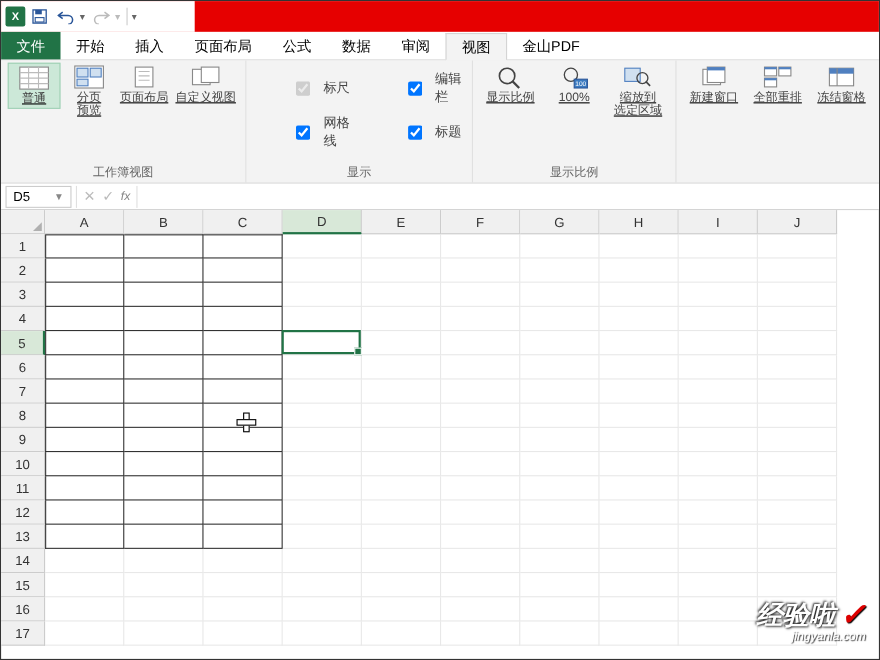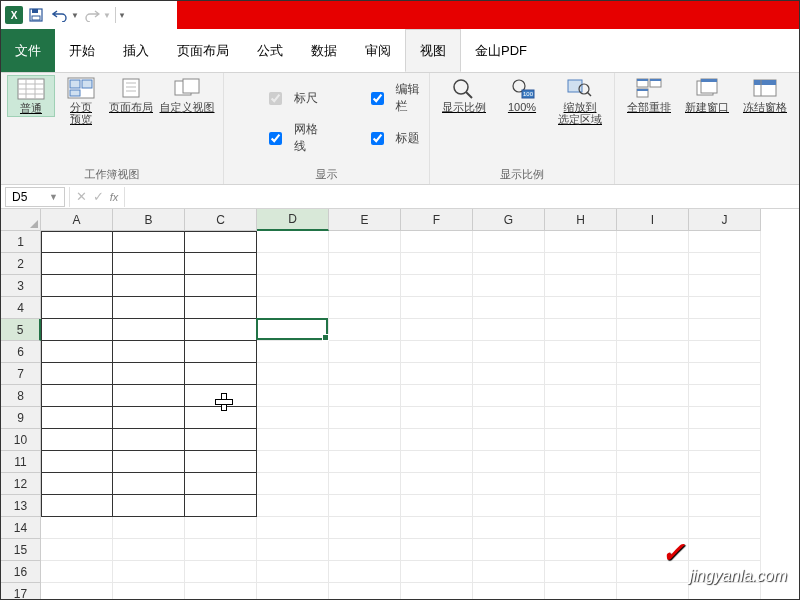--- a/index.html
+++ b/index.html
@@ -5,21 +5,21 @@
 * { margin: 0; padding: 0; box-sizing: border-box; font-family: "Microsoft YaHei", "SimSun", sans-serif; user-select: none; }
 body { width: 800px; height: 600px; background: #fff; overflow: hidden; position: relative; border: 1px solid #333; }
 
 .titlebar { height: 28px; background: #e60000; display: flex; align-items: flex-start; }
 .titlebar-left { width: 176px; height: 100%; background: #fff; display: flex; align-items: center; padding: 0 4px; gap: 2px; }
 .excel-icon { width: 18px; height: 18px; background: #217346; color: #fff; font-size: 10px; font-weight: bold; display: flex; align-items: center; justify-content: center; border-radius: 2px; }
 .qat-btn { width: 22px; height: 22px; display: flex; align-items: center; justify-content: center; color: #444; font-size: 14px; }
 .qat-btn.disabled { color: #bbb; }
 .qat-sep { width: 1px; height: 16px; background: #ccc; margin: 0 2px; }
 
-.tabs { height: 44px; background: #fff; display: flex; border-bottom: 1px solid #d4d4d4; }
+.tabs { height: 26px; background: #fff; display: flex; border-bottom: 1px solid #d4d4d4; align-items: flex-end; }
 .tab { padding: 0 14px; height: 100%; display: flex; align-items: center; font-size: 13px; color: #000000; cursor: pointer; }
 .tab.file { background: #217346; color: #fff; }
 .tab.active { background: #f3f3f3; border: 1px solid #d4d4d4; border-bottom: 1px solid #f3f3f3; margin-bottom: -1px; }
 
 .ribbon { height: 112px; background: #f3f3f3; display: flex; border-bottom: 1px solid #d4d4d4; }
 .group { display: flex; flex-direction: column; height: 100%; border-right: 1px solid #e0e0e0; padding: 2px 6px 0; }
 .group-content { flex: 1; display: flex; align-items: flex-start; gap: 2px; }
 .group-label { text-align: center; font-size: 11px; color: #666; padding: 2px 0; }
 .big-btn { display: flex; flex-direction: column; align-items: center; width: 48px; padding: 2px; cursor: pointer; gap: 2px; text-decoration: underline; }
 .big-btn.active { background: #cce8d8; border: 1px solid #9fd0b5; }
@@ -57,21 +57,21 @@
 .active-cell::after { content: ""; position: absolute; right: -3px; bottom: -3px; width: 5px; height: 5px; background: #217346; border: 1px solid #fff; }
 
 .cursor-plus { position: absolute; width: 16px; height: 16px; z-index: 10; pointer-events: none; }
 .cursor-plus::before, .cursor-plus::after { content: ""; position: absolute; background: #fff; border: 1px solid #000; }
 .cursor-plus::before { left: 6px; top: 0; width: 4px; height: 16px; }
 .cursor-plus::after { left: 0; top: 6px; width: 16px; height: 4px; }
 
 .watermark { position: absolute; right: 12px; bottom: 14px; color: #fff; }
 .wm-main { font-size: 24px; font-weight: bold; font-style: italic; text-shadow: 1px 1px 2px rgba(0,0,0,0.8), -1px -1px 2px rgba(0,0,0,0.8); display: flex; align-items: center; gap: 4px; }
 .wm-check { color: #d00; font-size: 28px; text-shadow: 1px 1px 1px #000; }
-.wm-sub { font-size: 16px; font-style: italic; text-shadow: 1px 1px 1px rgba(0,0,0,0.8); text-align: right; margin-top: -2px; padding-left: 28px; }
+.wm-sub { font-size: 11px; font-style: italic; text-shadow: 1px 1px 1px rgba(0,0,0,0.8); text-align: right; margin-top: -2px; padding-left: 28px; }
 
 svg { display: block; }
 </style>
 </head>
 <body>
 
 <div class="titlebar">
   <div class="titlebar-left">
     <span class="excel-icon">X</span>
     <span class="qat-btn" title="保存">
@@ -206,36 +206,36 @@
 选定区域</span>
       </div>
     </div>
     <div class="group-label">显示比例</div>
   </div>
 
   <div class="group wide-group" style="border-right:none">
     <div class="group-content">
       <div class="big-btn">
         <svg class="ico" viewBox="0 0 28 22">
+            <rect x="4" y="4" width="16" height="14" fill="#fff" stroke="#888"></rect>
+            <rect x="8" y="2" width="16" height="14" fill="#fff" stroke="#888"></rect>
+            <rect x="8" y="2" width="16" height="3" fill="#5080c0"></rect>
+          </svg>
+        <span class="lbl">新建窗口</span>
+      </div>
+      <div class="big-btn">
+        <svg class="ico" viewBox="0 0 28 22">
             <rect x="2" y="2" width="11" height="8" fill="#fff" stroke="#888"></rect>
             <rect x="2" y="2" width="11" height="2" fill="#5080c0"></rect>
             <rect x="15" y="2" width="11" height="8" fill="#fff" stroke="#888"></rect>
             <rect x="15" y="2" width="11" height="2" fill="#5080c0"></rect>
             <rect x="2" y="12" width="11" height="8" fill="#fff" stroke="#888"></rect>
             <rect x="2" y="12" width="11" height="2" fill="#5080c0"></rect>
           </svg>
         <span class="lbl">全部重排</span>
-      </div>
-      <div class="big-btn">
-        <svg class="ico" viewBox="0 0 28 22">
-            <rect x="4" y="4" width="16" height="14" fill="#fff" stroke="#888"></rect>
-            <rect x="8" y="2" width="16" height="14" fill="#fff" stroke="#888"></rect>
-            <rect x="8" y="2" width="16" height="3" fill="#5080c0"></rect>
-          </svg>
-        <span class="lbl">新建窗口</span>
       </div>
       <div class="big-btn">
         <svg class="ico" viewBox="0 0 28 22">
             <rect x="3" y="3" width="22" height="16" fill="#fff" stroke="#888"></rect>
             <rect x="3" y="3" width="22" height="5" fill="#5080c0"></rect>
             <line x1="10" y1="3" x2="10" y2="19" stroke="#888"></line>
           </svg>
         <span class="lbl">冻结窗格</span>
       </div>
     </div>
@@ -494,16 +494,17 @@
         <div class="cell"></div>
         <div class="cell"></div>
       </div>
     </div>
   <div class="active-cell" id="active-cell" style="left: 255px; top: 109px;"></div>
   <div class="cursor-plus" style="left:214px; top:184px;"></div>
 </div>
 
 <div class="watermark">
   <div class="wm-main">
+      <span>经验啦</span>
       <span class="wm-check">✓</span>
     </div>
   <div class="wm-sub">jingyanla.com</div>
 </div>
 
 </body></html>

